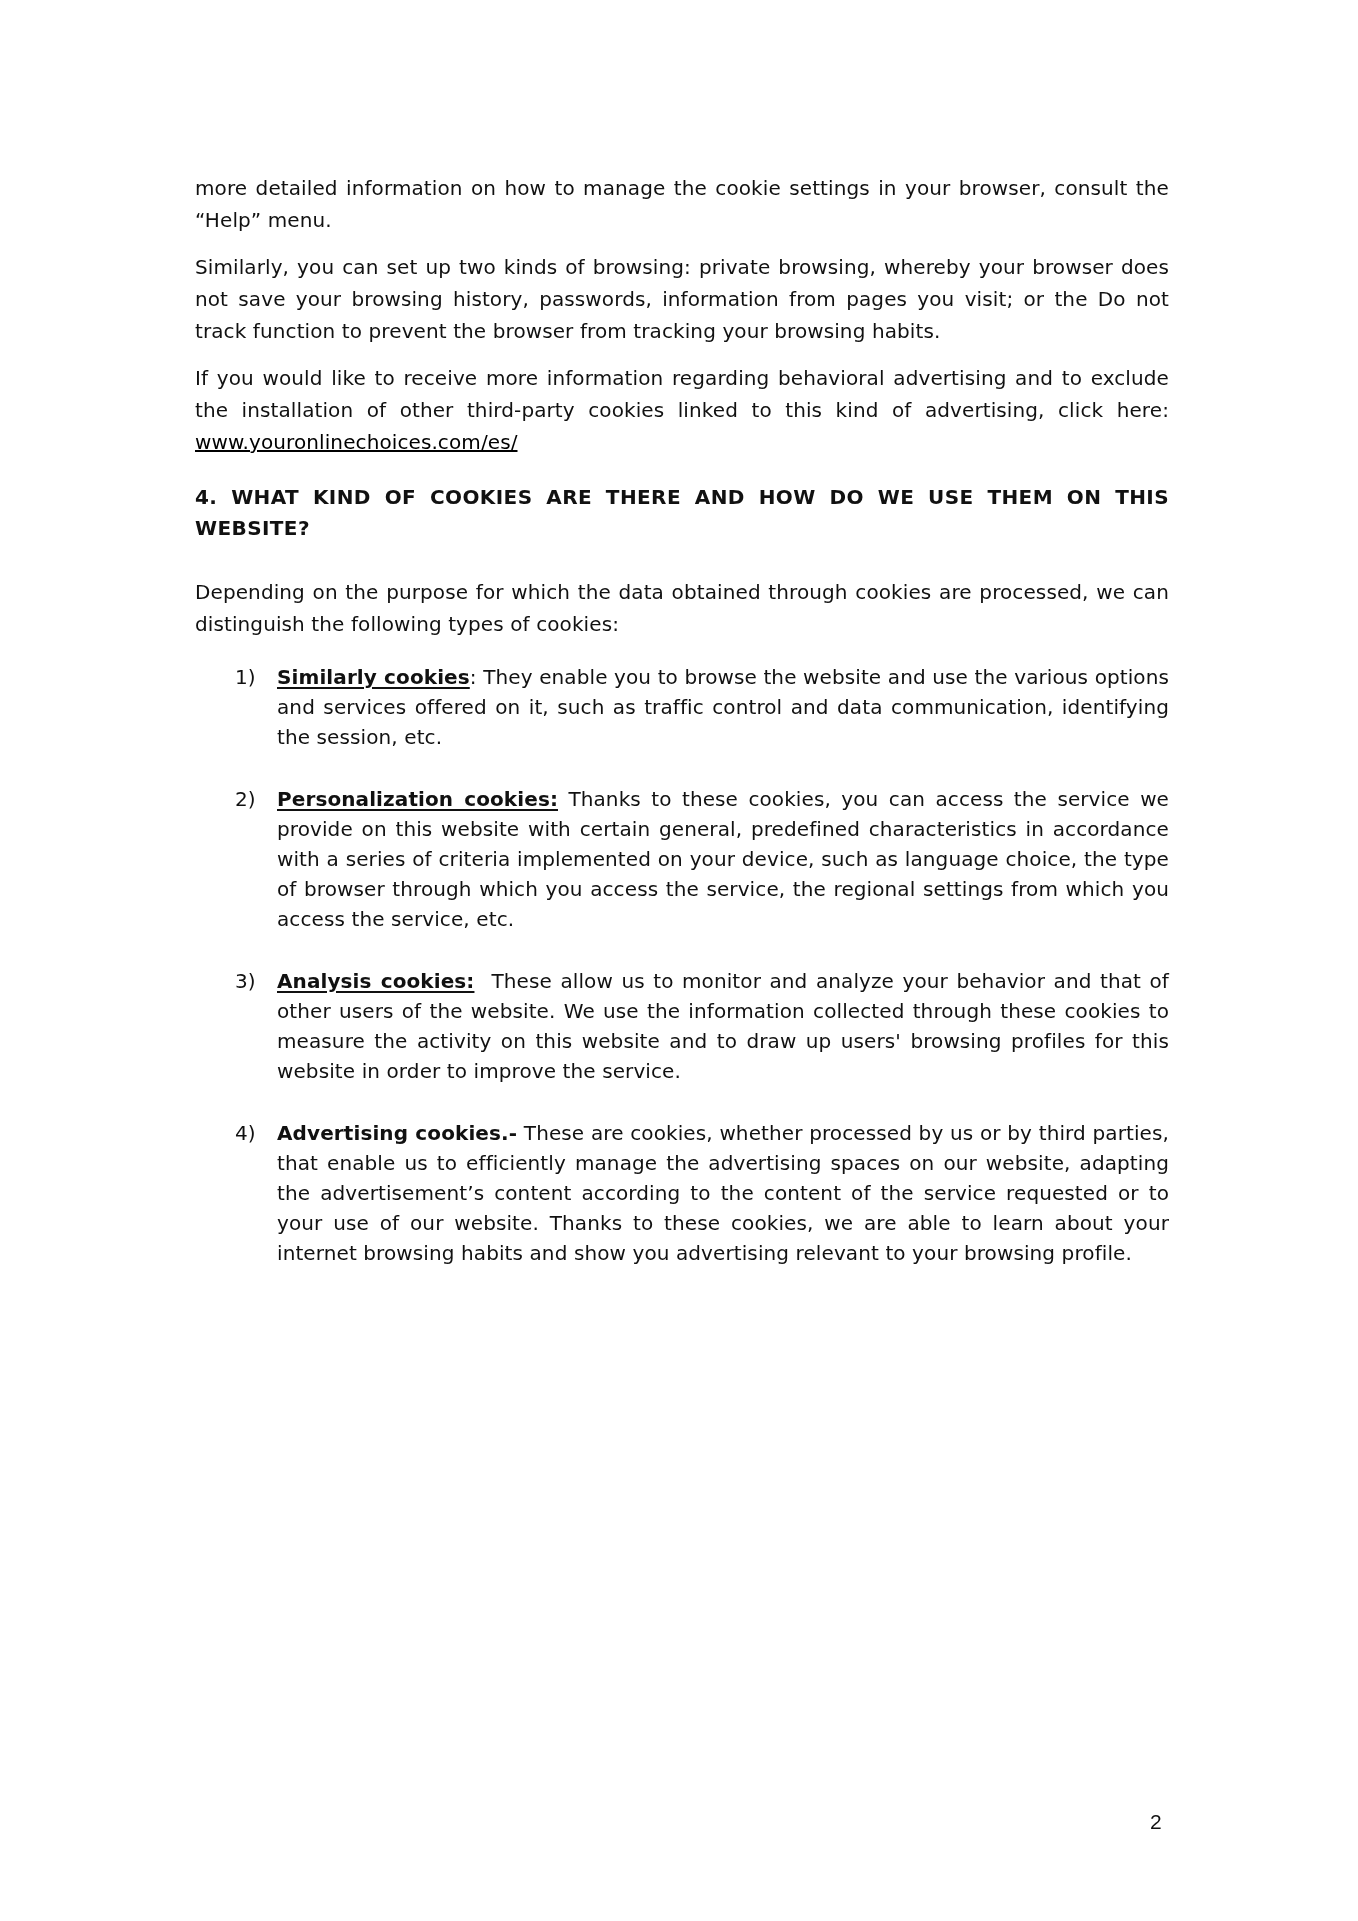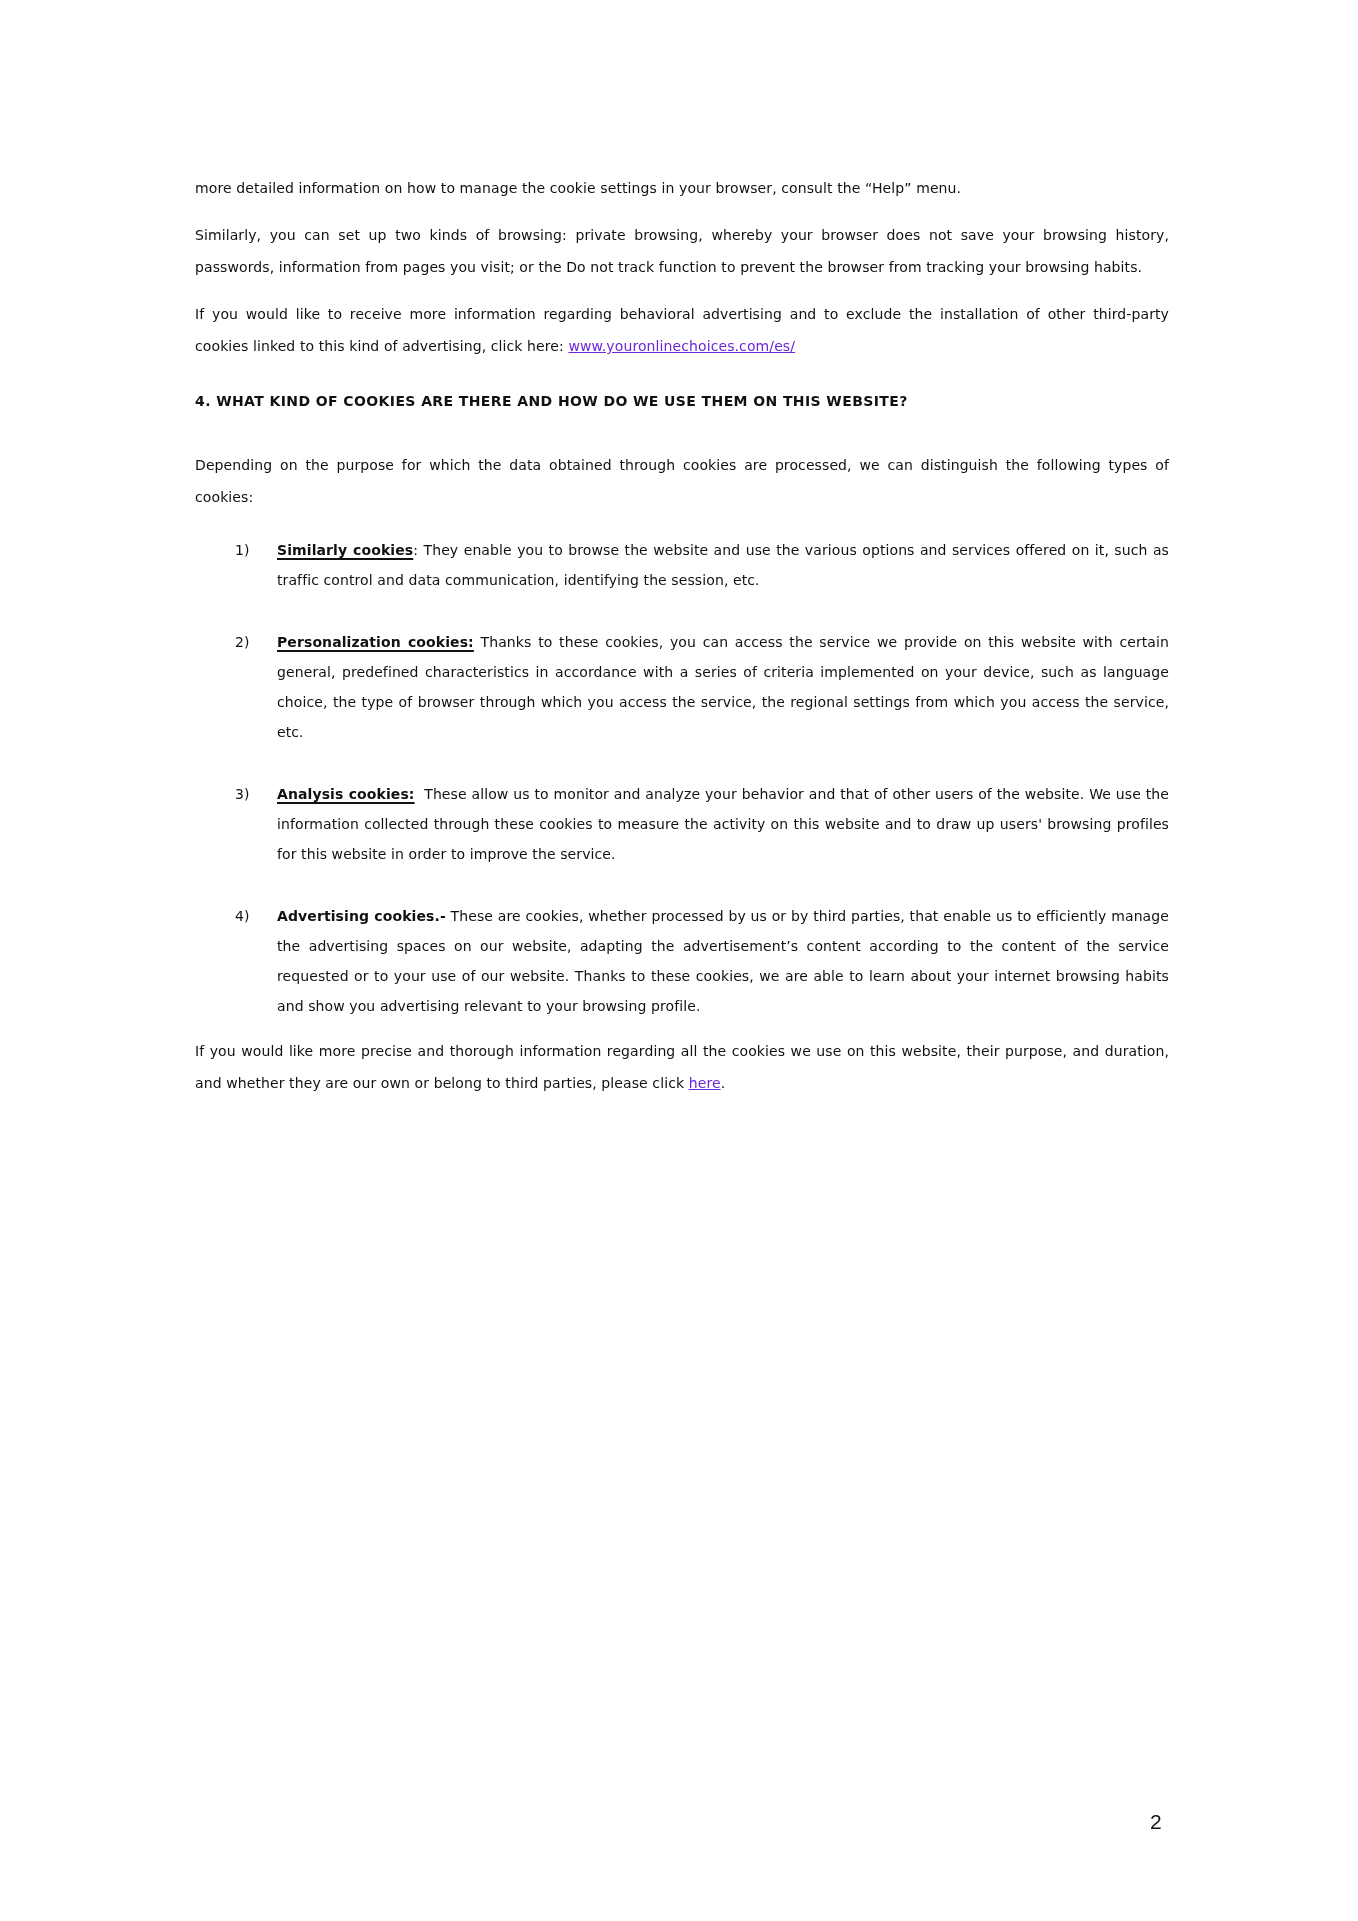--- a/index.html
+++ b/index.html
@@ -15,36 +15,36 @@
     position: absolute;
     left: 0; top: 0;
     width: 1358px; height: 1921px;
     background: #ffffff;
   }
   .content {
     position: absolute;
     left: 195px;
     top: 172px;
     width: 974px;
-    font-size: 14px;
+    font-size: 20px;
     line-height: 32px;
     text-align: justify;
     letter-spacing: 0.1px;
   }
   p { margin: 0; }
   .p-gap { margin-top: 15px; }
   .heading {
     font-weight: bold;
     margin-top: 24px;
     line-height: 31px;
     letter-spacing: 0.4px;
   }
   .after-heading { margin-top: 32px; }
   .link {
-    color: #6d28d9;
+    color: #000000;
     text-decoration: underline;
     cursor: pointer;
   }
   ol.cookie-list {
     list-style: none;
     margin: 22px 0 0 0;
     padding: 0;
   }
   ol.cookie-list li {
     position: relative;
@@ -100,18 +100,17 @@
         <span class="item-num">2)</span><span class="item-term u">Personalization cookies:</span><span> Thanks to these cookies, you can access the service we provide on this website with certain general, predefined characteristics in accordance with a series of criteria implemented on your device, such as language choice, the type of browser through which you access the service, the regional settings from which you access the service, etc.</span>
       </li>
       <li>
         <span class="item-num">3)</span><span class="item-term u">Analysis cookies:</span><span style="white-space: pre-wrap;">  These allow us to monitor and analyze your behavior and that of other users of the website. We use the information collected through these cookies to measure the activity on this website and to draw up users' browsing profiles for this website in order to improve the service.</span>
       </li>
       <li>
         <span class="item-num">4)</span><span class="item-term">Advertising cookies.-</span><span> These are cookies, whether processed by us or by third parties, that enable us to efficiently manage the advertising spaces on our website, adapting the advertisement’s content according to the content of the service requested or to your use of our website. Thanks to these cookies, we are able to learn about your internet browsing habits and show you advertising relevant to your browsing profile.</span>
       </li>
     </ol>
 
-    <p><span>If you would like more precise and thorough information regarding all the cookies we use on this website, their purpose, and duration, and whether they are our own or belong to third parties, please click </span><a class="link">here</a><span>.</span></p>
 
   </div>
 
   <div class="page-number">2</div>
 </div>
 
 </body></html>

